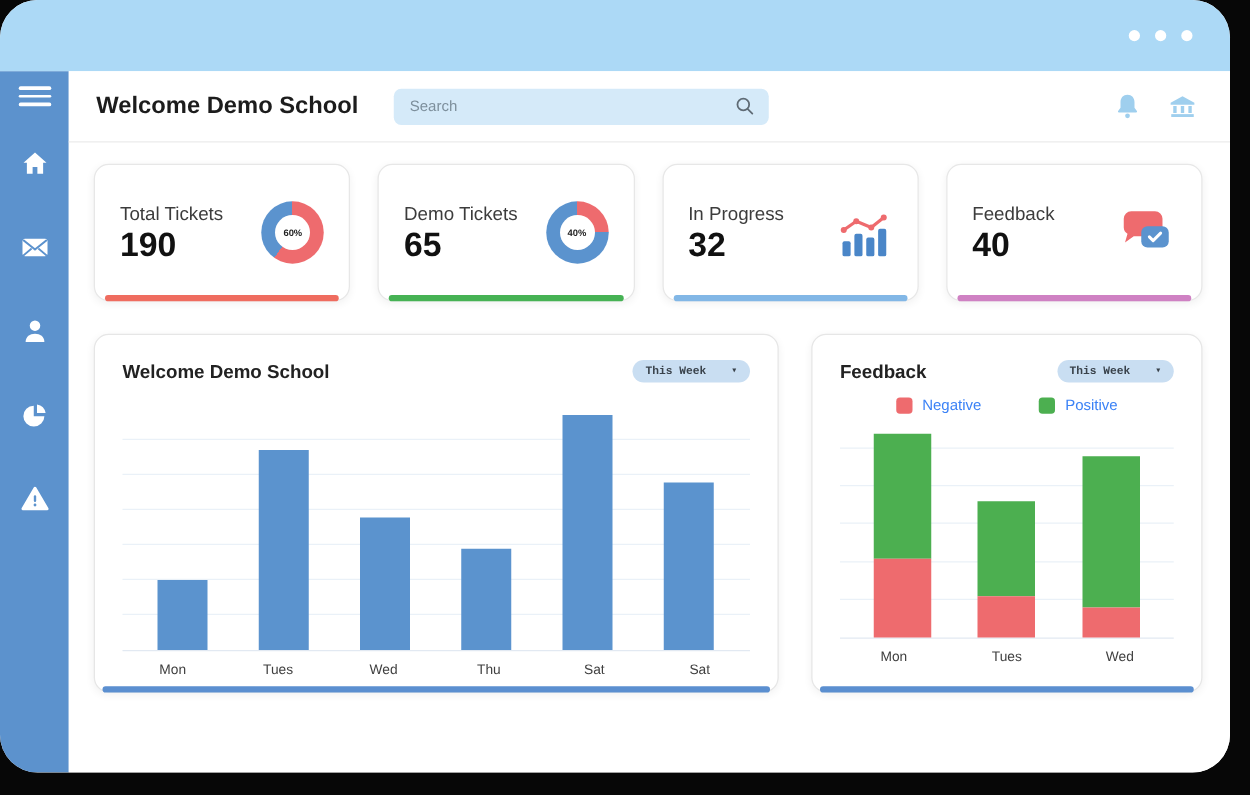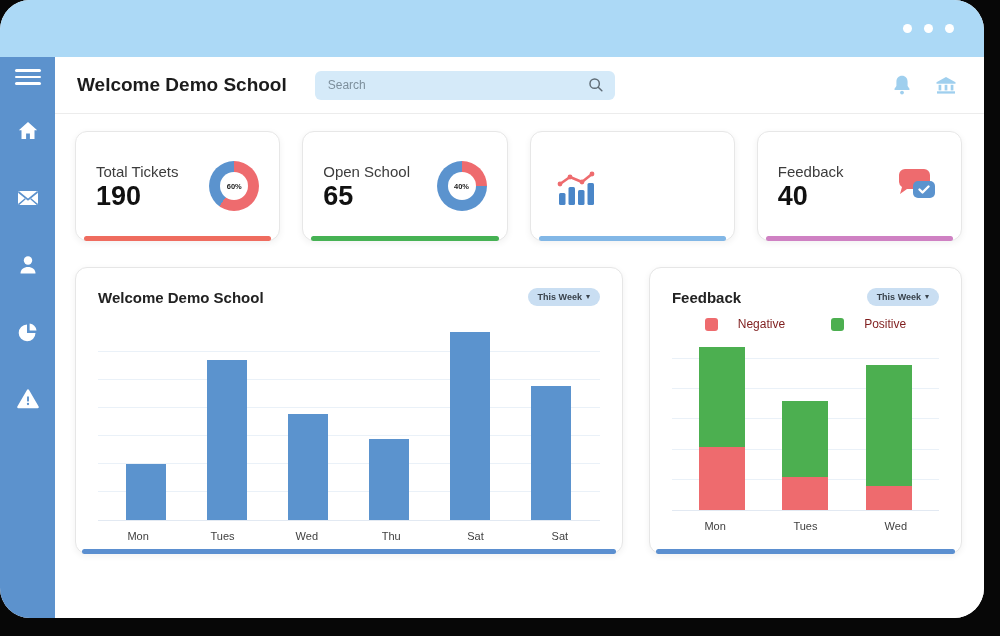--- a/index.html
+++ b/index.html
@@ -56,24 +56,24 @@
   
   .charts-row{display:flex;gap:26px;padding:26px 22px 0 20px;}
   .chart-card{position:relative;height:287px;background:#fff;border:1px solid #e6e6e6;border-radius:12px;
     box-shadow:0 2px 7px rgba(0,0,0,.06);box-sizing:border-box;padding:20px 22px 10px;}
   .chart-card.main{flex:545 0 0;}
   .chart-card.feedback{flex:290 0 0;}
   .chart-accent{position:absolute;left:6px;right:6px;bottom:-1px;height:5px;border-radius:4px;background:#5b8fd0;}
   .chart-head{display:flex;align-items:center;justify-content:space-between;}
   .chart-title{font-size:15px;font-weight:600;color:#222;}
   .pill{background:#c9def2;border-radius:11px;padding:4px 10px;font-size:9px;font-weight:700;color:#39424b;
-    display:flex;align-items:center;gap:4px;cursor:pointer;}
+    display:flex;align-items:center;gap:20px;cursor:pointer;font-family:Liberation Mono, monospace;}
   .pill .chev{font-size:8px;line-height:1;}
   .legend{display:flex;justify-content:center;gap:46px;margin-top:11px;}
-  .legend-item{display:flex;align-items:center;gap:20px;font-size:12px;color:#7f1d1d;}
+  .legend-item{display:flex;align-items:center;gap:8px;font-size:12px;color:#3b82f6;}
   .legend-swatch{width:13px;height:13px;border-radius:3px;display:block;}
   
   .plot{margin-top:18px;}
   .feedback .plot{margin-top:13px;}
   .plot-area{position:relative;border-bottom:1px solid #e2e9f2;}
   .main-plot .plot-area{height:196px;}
   .feedback-plot .plot-area{height:166px;}
   .gridline{position:absolute;left:0;right:0;height:1px;background:#eaf1f8;}
   .cols{position:absolute;inset:0;display:flex;padding:0 8px;}
   .col{flex:1;display:flex;align-items:flex-end;justify-content:center;height:100%;}
@@ -176,30 +176,34 @@
           <div class="stat-value">190</div>
         </div>
         <div class="donut" style="background: conic-gradient(rgb(238, 107, 110) 0deg, rgb(238, 107, 110) 60%, rgb(91, 147, 206) 0deg, rgb(91, 147, 206) 100%); text-align: right;">
           <span class="donut-hole">60%</span>
         </div>
         <div class="card-accent" style="background: rgb(239, 108, 95);"></div>
       </div>
 
       <div class="stat-card">
         <div class="stat-text">
-          <div class="stat-label">Open School</div>
+          <div class="stat-label">Demo Tickets</div>
           <div class="stat-value">65</div>
         </div>
         <div class="donut" style="background: conic-gradient(rgb(238, 107, 110) 0deg, rgb(238, 107, 110) 25%, rgb(91, 147, 206) 0deg, rgb(91, 147, 206) 100%);">
           <span class="donut-hole">40%</span>
         </div>
         <div class="card-accent" style="background: rgb(70, 178, 84);"></div>
       </div>
 
       <div class="stat-card">
+        <div class="stat-text">
+          <div class="stat-label">In Progress</div>
+          <div class="stat-value">32</div>
+        </div>
         <svg class="stat-svg" viewBox="0 0 48 42">
           <rect x="8" y="28" width="6.5" height="12" rx="1.5" fill="#4a86c8"></rect>
           <rect x="17.5" y="22" width="6.5" height="18" rx="1.5" fill="#4a86c8"></rect>
           <rect x="27" y="25" width="6.5" height="15" rx="1.5" fill="#4a86c8"></rect>
           <rect x="36.5" y="18" width="6.5" height="22" rx="1.5" fill="#4a86c8"></rect>
           <path d="M9 19l10-7 12 5 10-8" stroke="#ee6b6e" stroke-width="2.6" fill="none" stroke-linecap="round" stroke-linejoin="round"></path>
           <circle cx="9" cy="19" r="2.4" fill="#ee6b6e"></circle>
             <circle cx="19" cy="12" r="2.4" fill="#ee6b6e"></circle>
           <circle cx="31" cy="17" r="2.4" fill="#ee6b6e"></circle>
             <circle cx="41" cy="9" r="2.4" fill="#ee6b6e"></circle>

